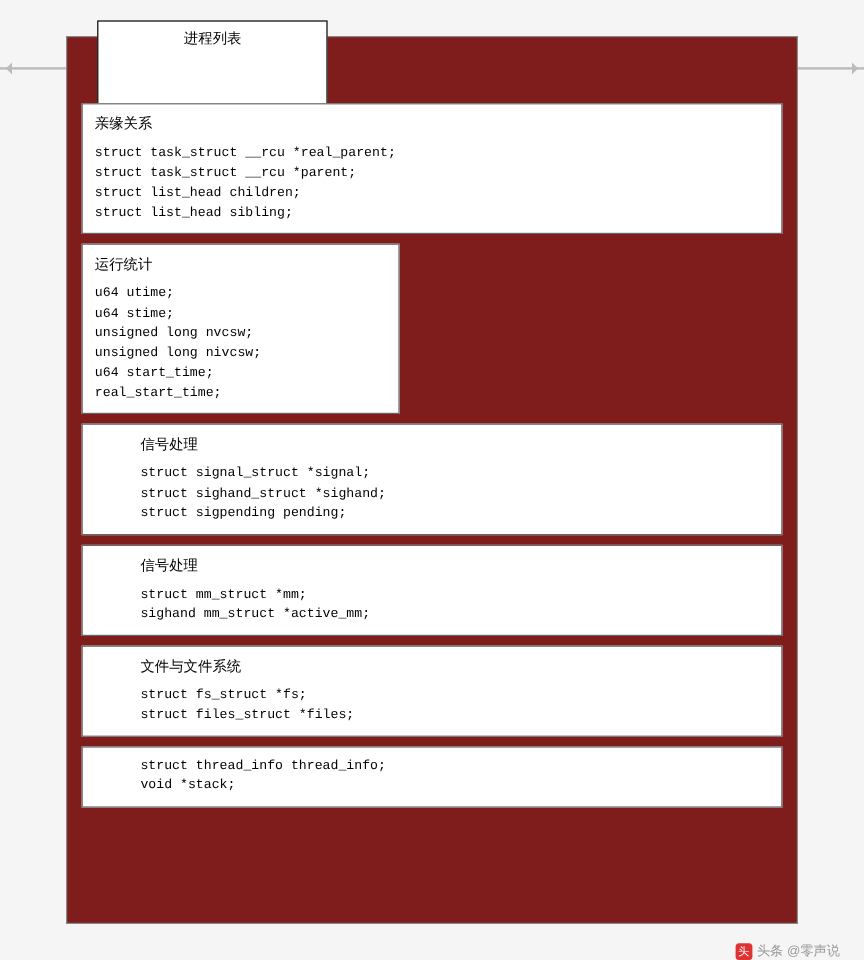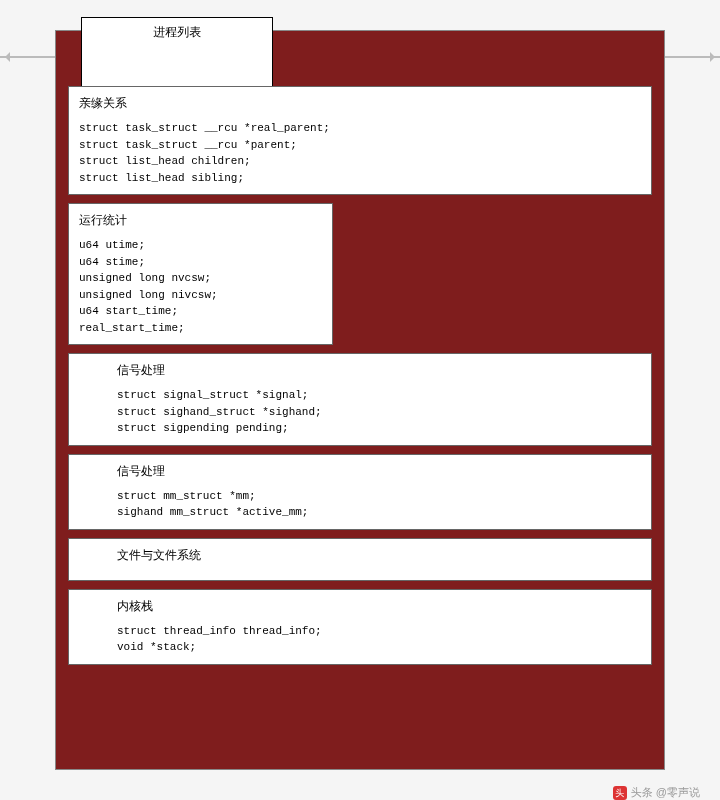--- a/index.html
+++ b/index.html
@@ -152,26 +152,27 @@
       <div class="box full">
         <div class="box-title">信号处理</div>
         <div class="box-code">struct mm_struct *mm;
 sighand mm_struct *active_mm;</div>
       </div>
     </div>
 
     <div class="row">
       <div class="box full">
         <div class="box-title">文件与文件系统</div>
+        <div class="box-code">struct fs_struct *fs;
+struct files_struct *files;</div>
       </div>
     </div>
 
     <div class="row">
       <div class="box full">
-        <div class="box-title">内核栈</div>
         <div class="box-code">struct thread_info thread_info;
 void *stack;</div>
       </div>
     </div>
 
   </div>
 </div>
 
 <div class="watermark">
   <span class="wm-icon">头</span><span>头条 @零声说</span>

